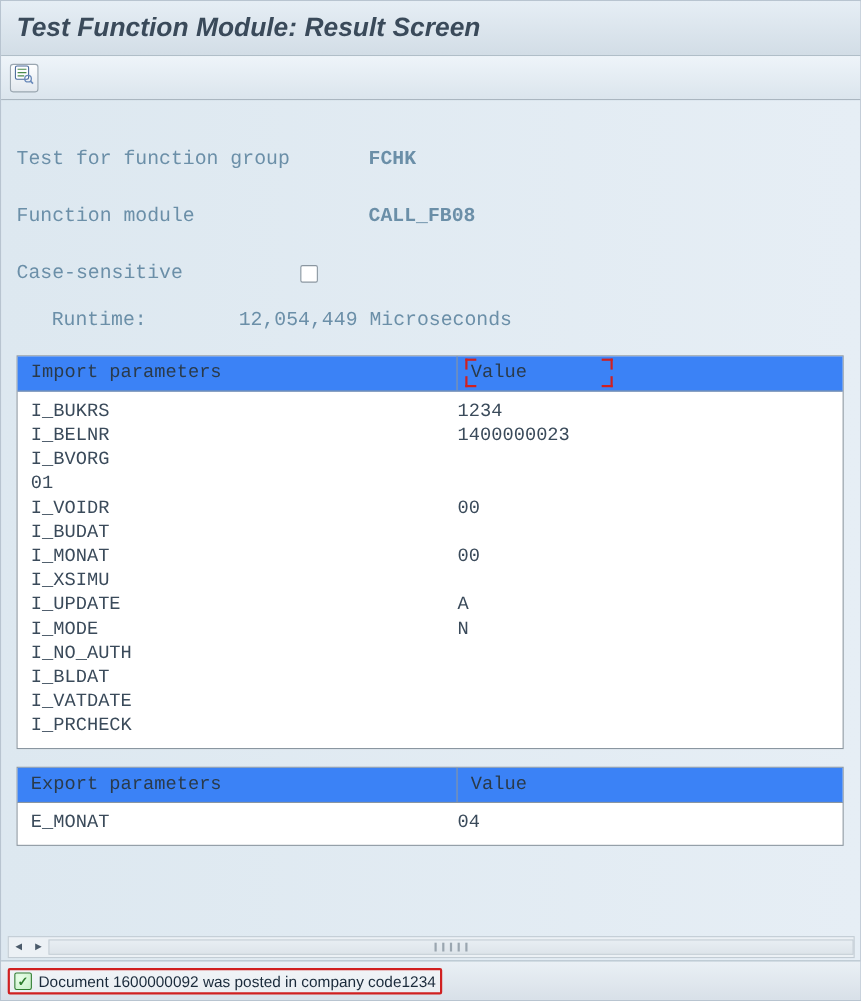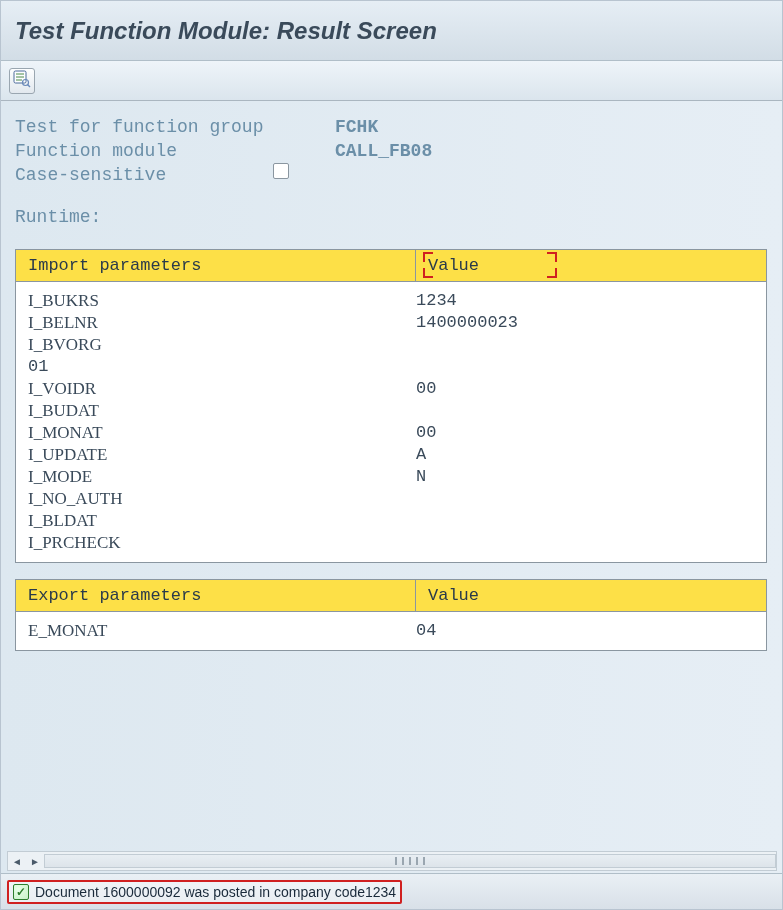--- a/index.html
+++ b/index.html
@@ -10,21 +10,21 @@
     width: 783px; height: 910px;
     overflow: hidden;
   }
   .screen {
     position: relative;
     width: 783px; height: 910px;
     background: linear-gradient(to right, #dde8f0, #e6eef5);
     border: 1px solid #b8c4d0;
   }
   .title-bar {
-    height: 60px;
+    height: 50px;
     background: linear-gradient(to bottom, #e6eef5, #d2dde6);
     border-bottom: 1px solid #b0bec8;
     display: flex; align-items: center;
     padding: 0 14px;
   }
   .title-bar h1 {
     margin: 0;
     font-size: 24px;
     font-weight: bold;
     font-style: italic;
@@ -51,75 +51,77 @@
   }
   .info-block {
     font-family: "Courier New", Courier, monospace;
     font-size: 18px;
     line-height: 24px;
     color: #3a4a5a;
     margin-bottom: 20px;
   }
   .info-row {
     display: flex;
+    align-items: center;
+    margin-top: 28px;
   }
   .info-label {
     width: 320px;
     color: #6b8fa8;
   }
   .info-value {
     color: #6b8fa8;
     font-weight: bold;
   }
   .runtime-row {
     margin-top: 18px;
     font-family: "Courier New", Courier, monospace;
     font-size: 18px;
     color: #6b8fa8;
     display: flex;
   }
-  .runtime-row .rt-lab { width: 170px; }
+  .runtime-row .rt-lab { width: 170px; margin-left: 32px; }
   .checkbox-box {
     display: inline-block;
     width: 16px; height: 16px;
     border: 1px solid #8a96a0;
     background: #fff;
     border-radius: 2px;
     vertical-align: middle;
     margin-left: -62px;
   }
   .param-table {
     border: 1px solid #8a96a0;
     background: #fff;
     margin-bottom: 16px;
     width: 752px;
     font-family: "Courier New", Courier, monospace;
     font-size: 17px;
   }
   .param-header {
-    background: #fde047;
+    background: #3b82f6;
     display: flex;
     border-bottom: 1px solid #8a96a0;
   }
   .param-header .col {
     padding: 6px 12px;
     color: #2a3a4a;
   }
   .param-header .col.name { width: 400px; border-right: 1px solid #8a96a0; }
   .param-header .col.val { flex: 1; position: relative; }
   .param-body {
     padding: 8px 0;
   }
   .param-row {
     display: flex;
     padding: 0 12px;
     line-height: 22px;
     color: #3a4a5a;
   }
-  .param-row .p-name { width: 388px; font-family: Liberation Serif, serif; }
+  .param-row .p-name { width: 388px; }
   .param-row .p-val { flex: 1; }
   
   .sel-mark {
     position: absolute;
     width: 66px; height: 26px;
     left: 7px; top: 2px;
     pointer-events: none;
   }
   .sel-mark span { position: absolute; width: 10px; height: 10px; border: 2px solid #d02020; }
   .sel-mark .tl { top: 0; left: 0; border-right: none; border-bottom: none; }
@@ -224,20 +226,21 @@
       <div class="info-row">
         <span class="info-label">Function module</span>
         <span class="info-value">CALL_FB08</span>
       </div>
       <div class="info-row">
         <span class="info-label">Case-sensitive</span>
         <span class="checkbox-box"></span>
       </div>
       <div class="runtime-row">
         <span class="rt-lab">Runtime:</span>
+        <span>12,054,449 Microseconds</span>
       </div>
     </div>
 
     <div class="param-table">
       <div class="param-header">
         <div class="col name">Import parameters</div>
         <div class="col val">
           <span>Value</span>
           <span class="sel-mark">
             <span class="tl"></span>
@@ -269,36 +272,41 @@
           </div>
           <div class="param-row">
             <div class="p-name">I_BUDAT</div>
             <div class="p-val"></div>
           </div>
           <div class="param-row">
             <div class="p-name">I_MONAT</div>
             <div class="p-val">00</div>
           </div>
           <div class="param-row">
+            <div class="p-name">I_XSIMU</div>
+            <div class="p-val"></div>
+          </div>
+          <div class="param-row">
             <div class="p-name">I_UPDATE</div>
             <div class="p-val">A</div>
           </div>
           <div class="param-row">
             <div class="p-name">I_MODE</div>
             <div class="p-val">N</div>
           </div>
           <div class="param-row">
             <div class="p-name">I_NO_AUTH</div>
             <div class="p-val"></div>
           </div>
           <div class="param-row">
             <div class="p-name">I_BLDAT</div>
             <div class="p-val"></div>
           </div>
           <div class="param-row">
+            <div class="p-name">I_VATDATE</div>
             <div class="p-val"></div>
           </div>
           <div class="param-row">
             <div class="p-name">I_PRCHECK</div>
             <div class="p-val"></div>
           </div>
         </div>
     </div>
 
     <div class="param-table">

